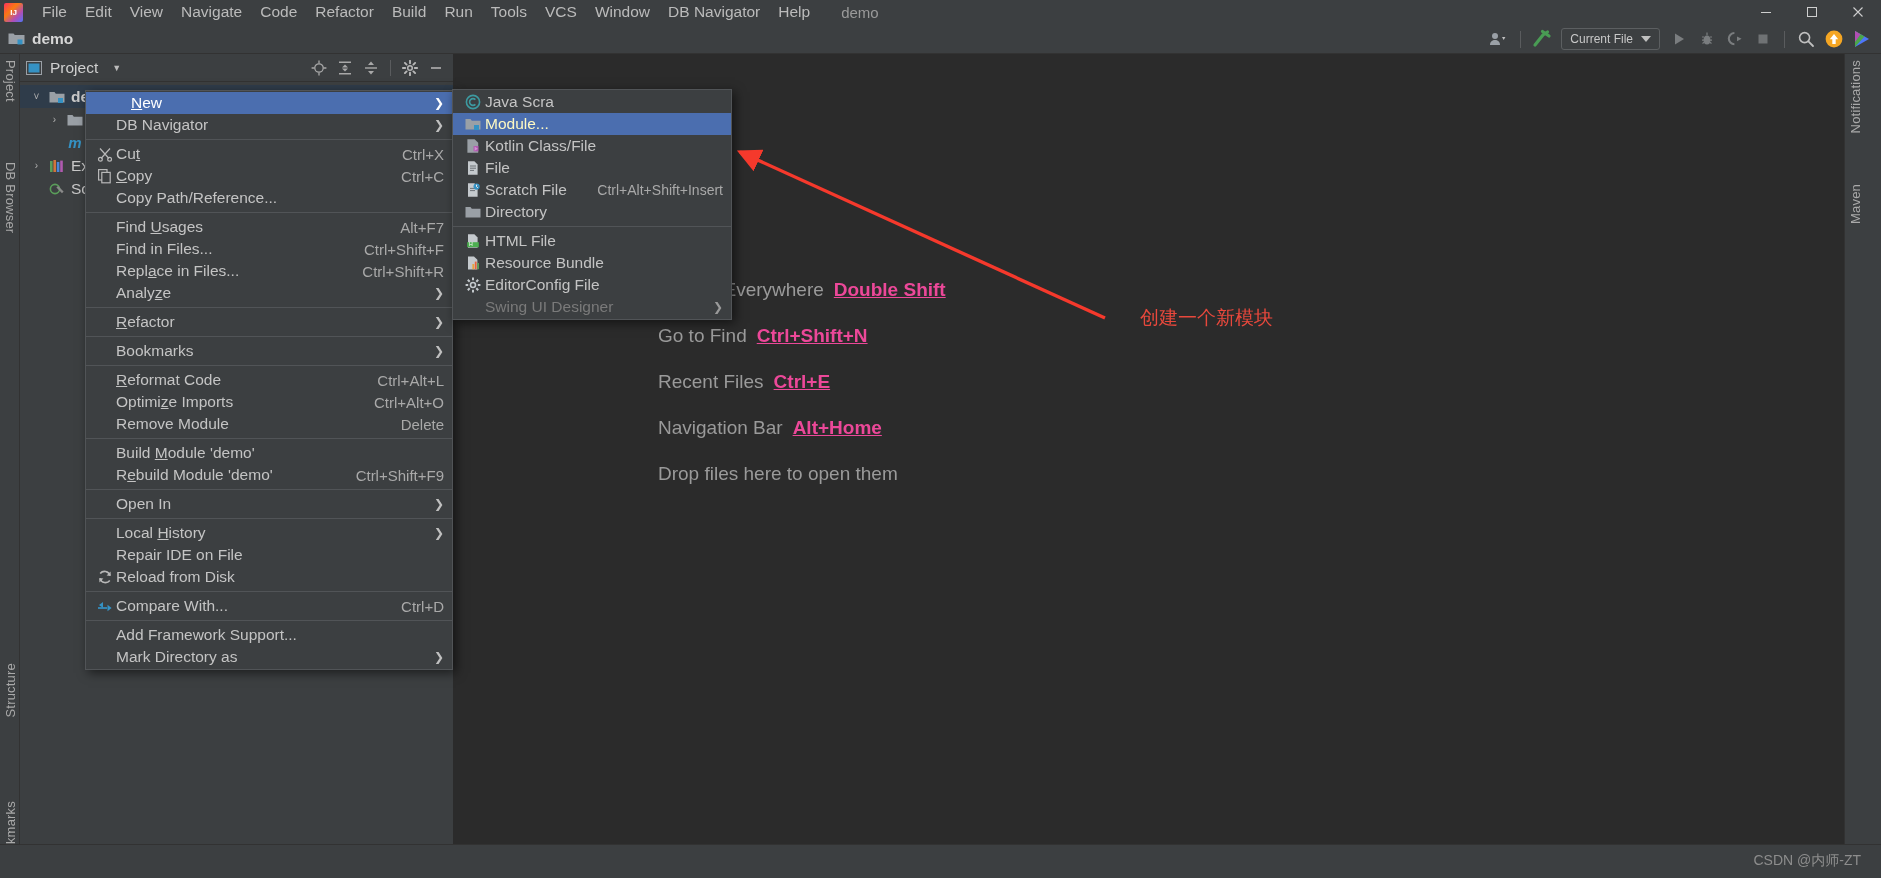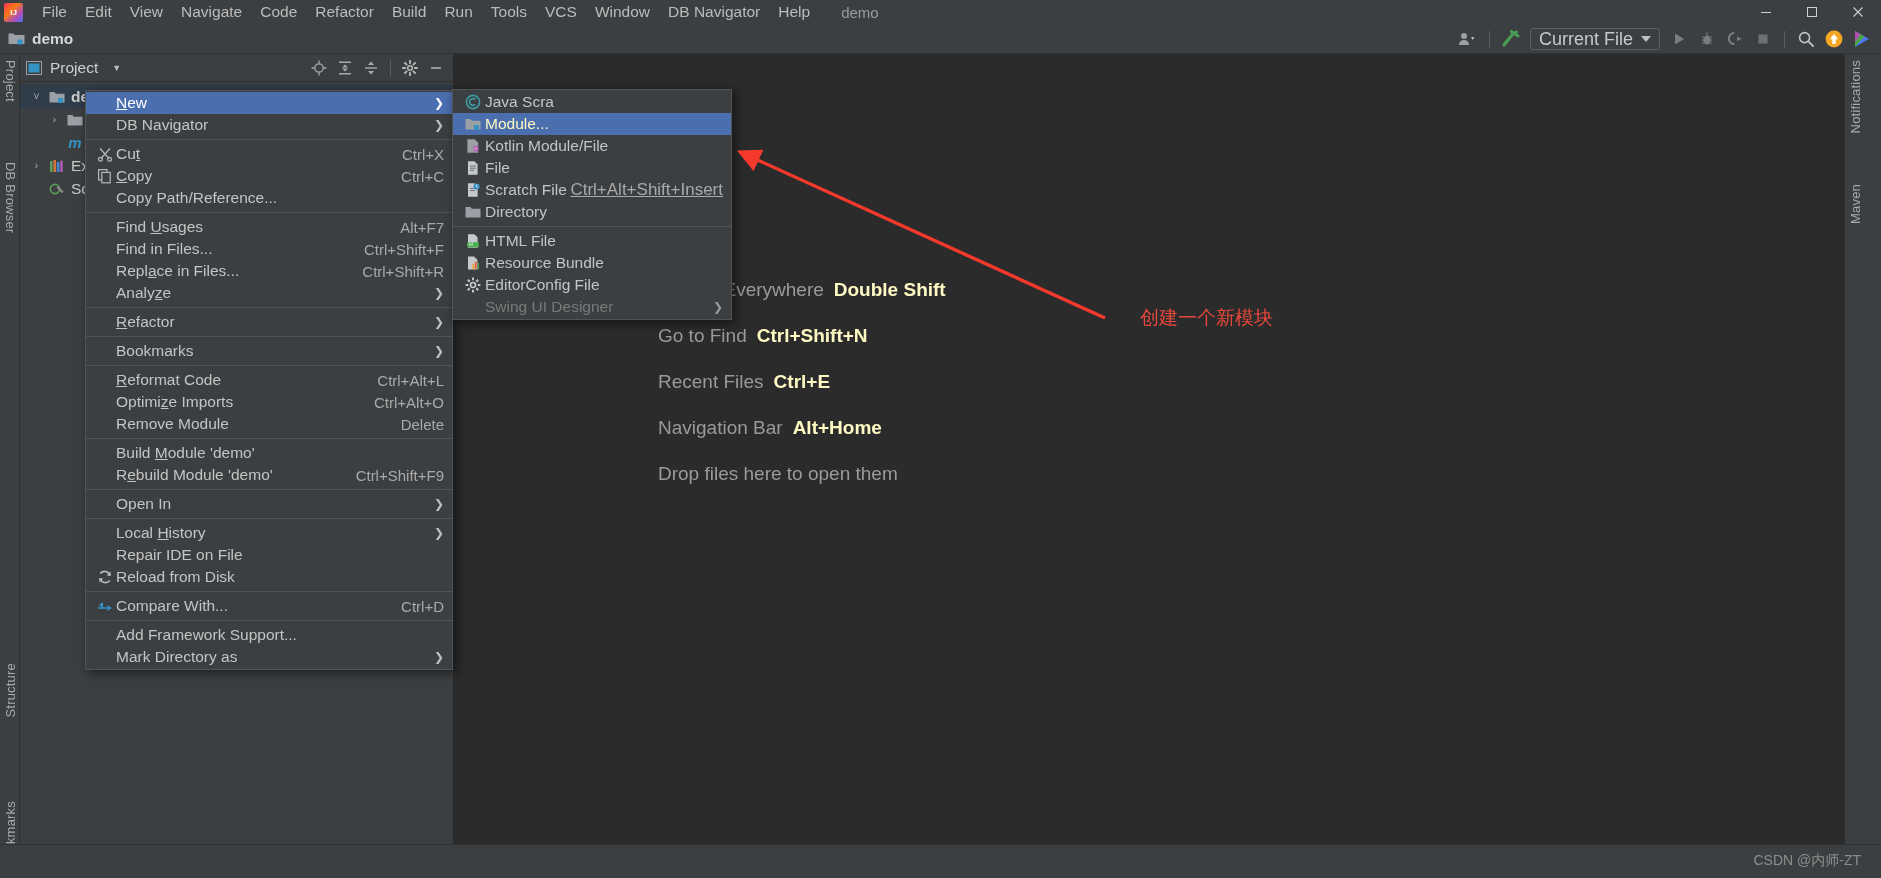--- a/index.html
+++ b/index.html
@@ -51,21 +51,21 @@
     position:absolute; right:6px; top:0; height:30px;
     display:flex; align-items:center; gap:2px;
   }
   .tb-ico {
     width:26px; height:24px; display:flex; align-items:center; justify-content:center;
   }
   .tb-sep { width:1px; height:17px; background:#5a5c5e; margin:0 6px; }
   .runcfg {
     display:flex; align-items:center; gap:8px;
     border:1px solid #5c5f61; border-radius:3px;
-    height:22px; padding:8px 8px; color:#c8c8c8; font-size:18px; margin:0 4px;
+    height:22px; padding:8px 8px; color:#c8c8c8; font-size:12px; margin:0 4px;
   }
 
   
   .strip-left {
     position:absolute; left:0; top:54px; width:20px; height:824px;
     background:#3c3f41; border-right:1px solid #323232;
   }
   .strip-right {
     position:absolute; right:0; top:54px; width:20px; height:824px;
     background:#3c3f41; border-left:1px solid #323232;
@@ -104,21 +104,21 @@
 
   
   .editor {
     position:absolute; left:453px; top:54px; right:20px; bottom:34px;
     background:#2b2b2b;
   }
   .hintlist {
     position:absolute; left:205px; top:225px; display:flex; flex-direction:column; gap:24px;
   }
   .hint { font-size:19px; color:#9a9a9a; white-space:nowrap; }
-  .hint .key { color:#fef9c3; font-weight:bold; margin-left:10px; }
+  .hint .key { color:#ec4899; font-weight:bold; margin-left:10px;text-decoration:underline; }
 
   
   .statusbar {
     position:absolute; left:0; bottom:0; width:1881px; height:34px;
     background:#3c3f41; border-top:1px solid #323232;
   }
   .watermark {
     position:absolute; right:20px; bottom:8px;
     color:#8d8d8d; font-size:14px;
   }
@@ -128,21 +128,21 @@
     position:absolute; left:85px; top:90px; width:368px;
     background:#3c3f41; border:1px solid #515457;
     box-shadow:3px 3px 10px rgba(0,0,0,.55);
     padding:1px 0; z-index:40;
   }
   .mi {
     height:21px; display:flex; align-items:center; position:relative;
     padding:0 8px 0 8px; font-size:15.5px; color:#c4c4c4; white-space:nowrap;
   }
   .mi.tall { height:22px; }
-  .mi.sel { background:#4b6eaf; color:#ffffff; }
+  .mi.sel { background:#4b6eaf; color:#ffffff;gap:15px; }
   .mi .ico {
     width:22px; flex:none; display:flex; align-items:center; justify-content:center;
   }
   .mi .txt { flex:1; }
   .mi .acc { color:#a9a9a9; font-size:15px; margin-left:16px; }
   .mi .sub { margin-left:10px; color:#c0c0c0; font-size:12px; }
   .mi.sel .sub { color:#fff; }
   .mi .u { text-decoration:underline; }
   .msep { height:1px; background:#515457; margin:3px 0; }
 
@@ -154,21 +154,21 @@
     padding:1px 0; z-index:50;
   }
   .smi {
     height:22px; display:flex; align-items:center;
     padding:0 8px; font-size:15.5px; color:#c4c4c4; white-space:nowrap;
   }
   .smi.sel { background:#4b6eaf; color:#fef9c3; }
   .smi.dim { color:#7a7a7a; }
   .smi .ico { width:24px; flex:none; display:flex; align-items:center; justify-content:center; }
   .smi .txt { flex:1; }
-  .smi .acc { color:#a9a9a9; font-size:17px; margin-left:3px;text-decoration:underline; }
+  .smi .acc { color:#a9a9a9; font-size:14px; margin-left:3px; }
   .smi .sub { margin-left:8px; color:#9a9a9a; font-size:12px; }
 
   
   .annot-svg { position:absolute; left:0; top:0; width:1881px; height:878px; pointer-events:none; z-index:60; }
   .annot-text {
     position:absolute; left:1140px; top:305px; color:#e8483c;
     font-size:19px; z-index:61; white-space:nowrap;
   }
 </style>
 </head>
@@ -577,21 +577,21 @@
         <span class="txt">Module...</span>
       </div>
       <div class="smi">
         <span class="ico">
           <svg width="16" height="16" viewBox="0 0 16 16">
             <path d="M2.4 1.2 h7.2 l3.6 3.6 v10 H2.4z" fill="#9aa0a6"></path>
             <path d="M8.6 8 L13.4 8 L13.4 13.4 L8.6 13.4z" fill="#b05ab0"></path>
             <path d="M9.6 8.6 L12.8 10.7 L9.6 12.8z" fill="#d48fd4"></path>
           </svg>
         </span>
-        <span class="txt">Kotlin Module/File</span>
+        <span class="txt">Kotlin Class/File</span>
       </div>
       <div class="smi">
         <span class="ico">
           <svg width="16" height="16" viewBox="0 0 16 16">
             <path d="M3 1.2 h6.4 l3.2 3.2 v10.4 H3z" fill="#c4c9cd"></path>
             <path d="M5 6 h6 M5 8.2 h6 M5 10.4 h4" stroke="#6b7075" stroke-width="1"></path>
           </svg>
         </span>
         <span class="txt">File</span>
       </div>

